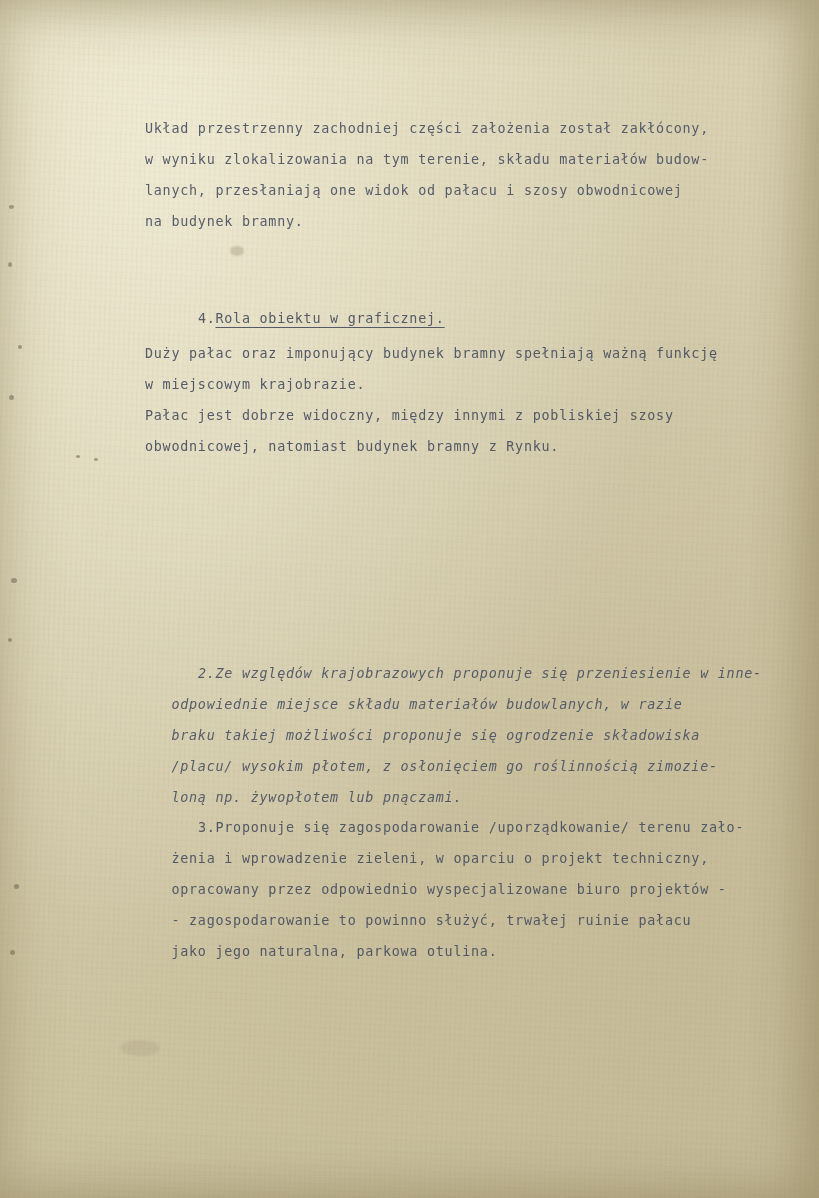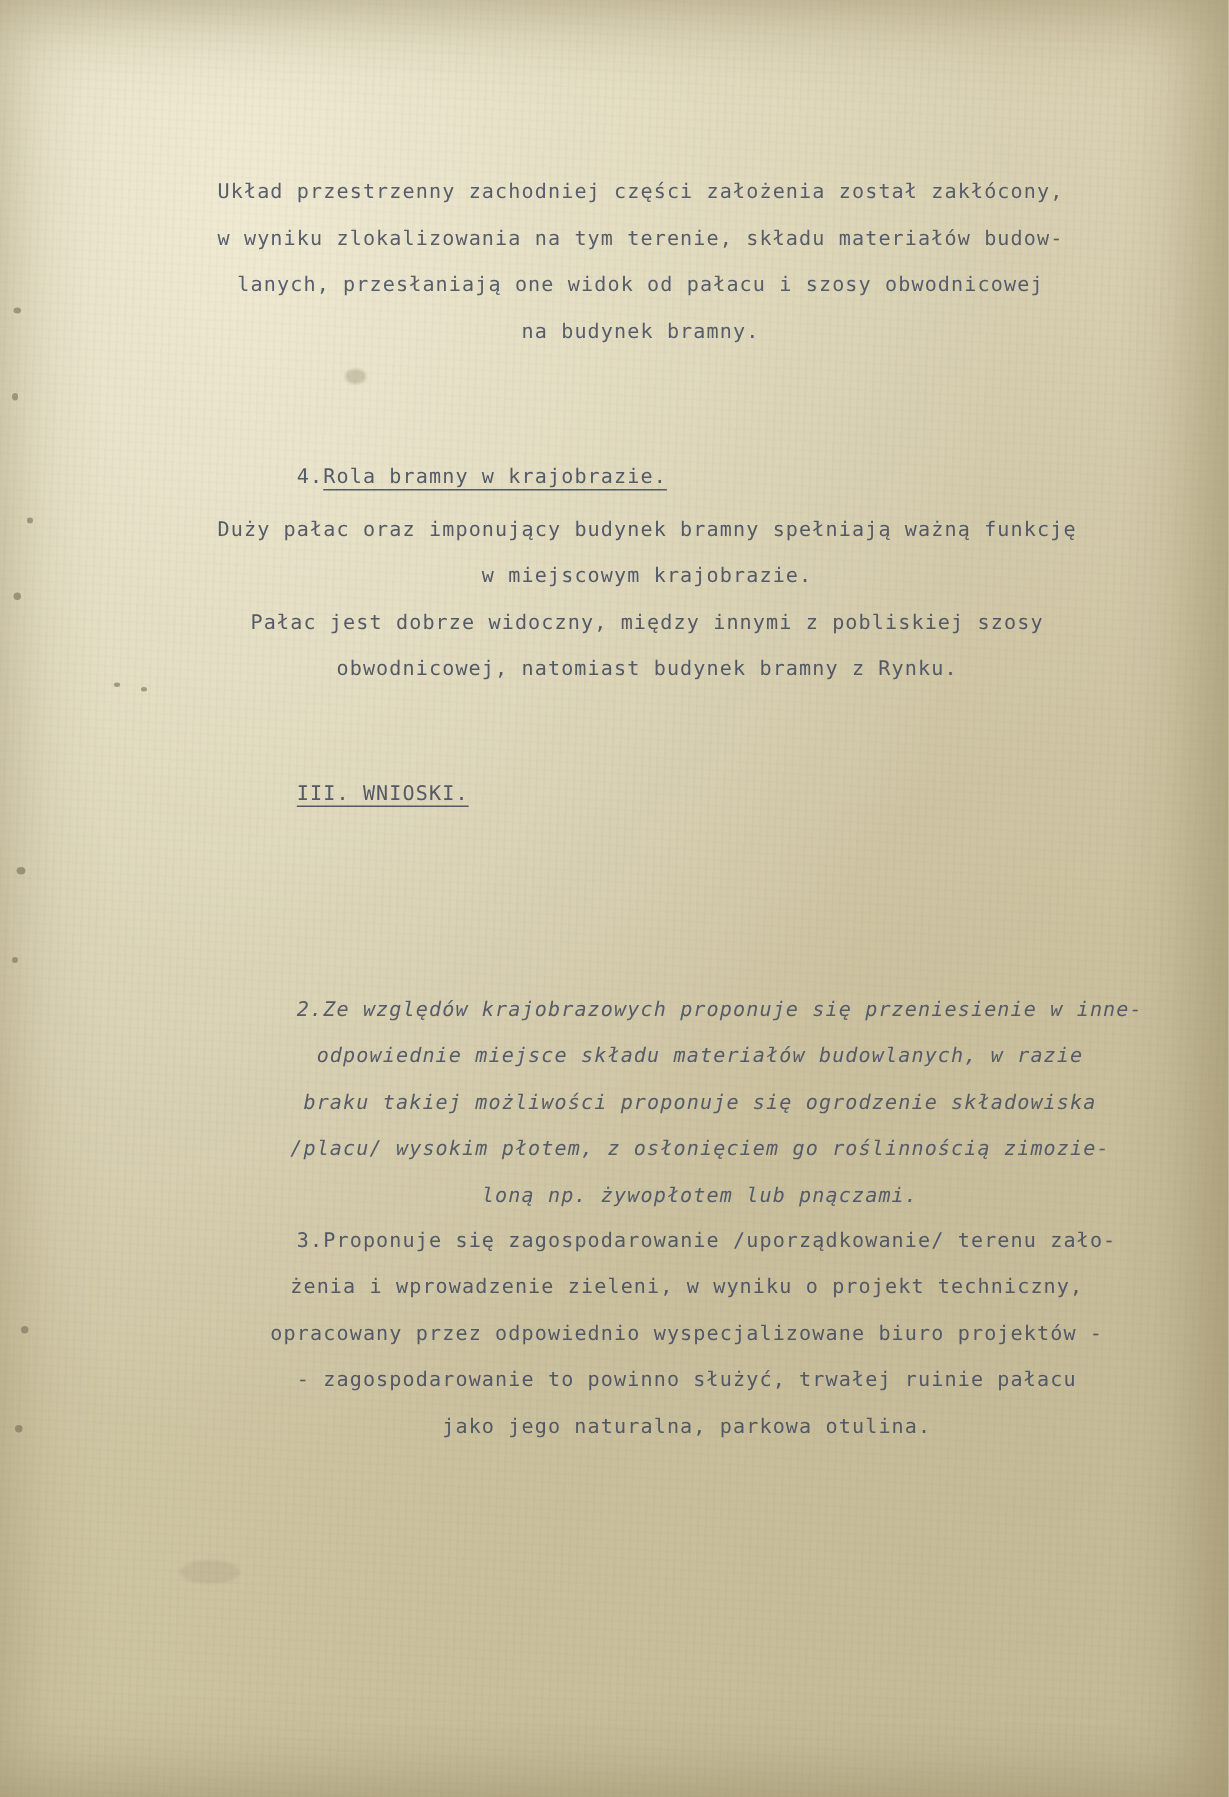--- a/index.html
+++ b/index.html
@@ -15,21 +15,20 @@
   }
   .page {
     position: relative;
     width: 819px;
     height: 1198px;
     background:
       radial-gradient(ellipse at 20% 12%, rgba(255,252,235,0.55) 0%, rgba(255,252,235,0.0) 55%),
       radial-gradient(ellipse at 85% 80%, rgba(190,178,143,0.45) 0%, rgba(190,178,143,0.0) 60%),
       linear-gradient(160deg, #ded6b8 0%, #d6ceaf 35%, #cdc4a2 70%, #c8bf9c 100%);
     box-sizing: border-box;
-    text-align: center;
   }
   
   .grain {
     position: absolute;
     inset: 0;
     pointer-events: none;
     background-image:
       repeating-linear-gradient(92deg, rgba(120,105,70,0.035) 0px, rgba(120,105,70,0.035) 1px, rgba(255,255,255,0) 2px, rgba(255,255,255,0) 5px),
       repeating-linear-gradient(3deg, rgba(120,105,70,0.028) 0px, rgba(120,105,70,0.028) 1px, rgba(255,255,255,0) 2px, rgba(255,255,255,0) 6px);
     mix-blend-mode: multiply;
@@ -111,44 +110,41 @@
   <div class="content">
 
     <div class="page-number"></div>
 
     <div class="block blk-para1">Układ przestrzenny zachodniej części założenia został zakłócony,
 w wyniku zlokalizowania na tym terenie, składu materiałów budow-
 lanych, przesłaniają one widok od pałacu i szosy obwodnicowej
 na budynek bramny.</div>
 
     <div class="block blk-h4">
-      <span class="heading-num">4.</span><span class="heading">Rola bramny w krajobrazie.</span>
+      <span class="heading-num">4.</span><span class="heading">Rola obiektu w graficznej.</span>
     </div>
 
     <div class="block blk-para2">Duży pałac oraz imponujący budynek bramny spełniają ważną funkcję
 w miejscowym krajobrazie.
 Pałac jest dobrze widoczny, między innymi z pobliskiej szosy
 obwodnicowej, natomiast budynek bramny z Rynku.</div>
 
-    <div class="block blk-h3">
-      <span class="heading">III. WNIOSKI.</span>
-    </div>
 
 
     <div class="block blk-n2">
       <span class="heading-num">2.</span><span>Ze względów krajobrazowych proponuje się przeniesienie w inne-
    odpowiednie miejsce składu materiałów budowlanych, w razie
    braku takiej możliwości proponuje się ogrodzenie składowiska
    /placu/ wysokim płotem, z osłonięciem go roślinnością zimozie-
    loną np. żywopłotem lub pnączami.</span>
     </div>
 
     <div class="block blk-n3">
       <span class="heading-num">3.</span><span>Proponuje się zagospodarowanie /uporządkowanie/ terenu zało-
-   żenia i wprowadzenie zieleni, w wyniku o projekt techniczny,
+   żenia i wprowadzenie zieleni, w oparciu o projekt techniczny,
    opracowany przez odpowiednio wyspecjalizowane biuro projektów -
    - zagospodarowanie to powinno służyć, trwałej ruinie pałacu
    jako jego naturalna, parkowa otulina.</span>
     </div>
 
   </div>
 
   <div class="speck" style="left:9px;  top:205px; width:5px; height:4px;"></div>
   <div class="speck" style="left:8px;  top:262px; width:4px; height:5px;"></div>
   <div class="speck" style="left:18px; top:345px; width:4px; height:4px;"></div>

